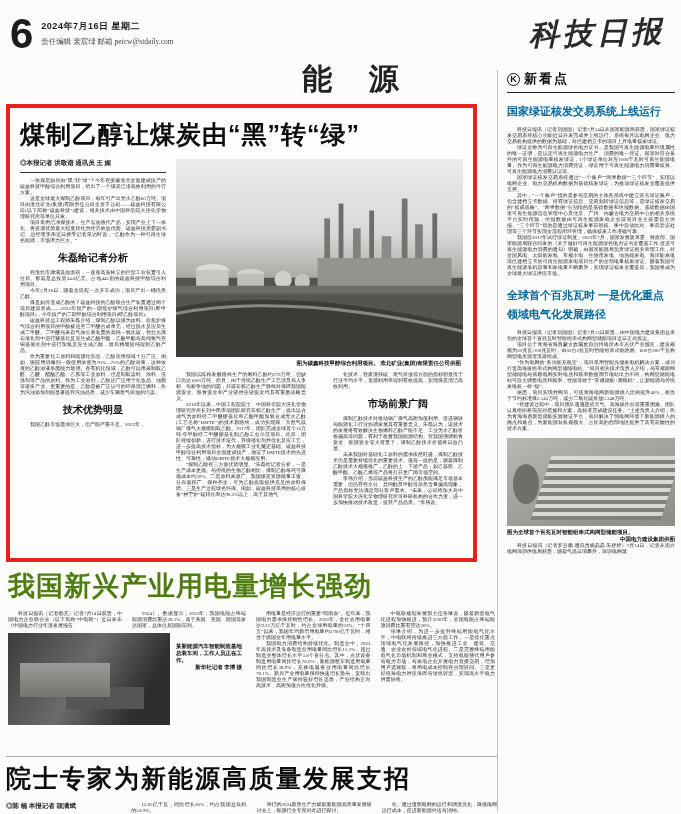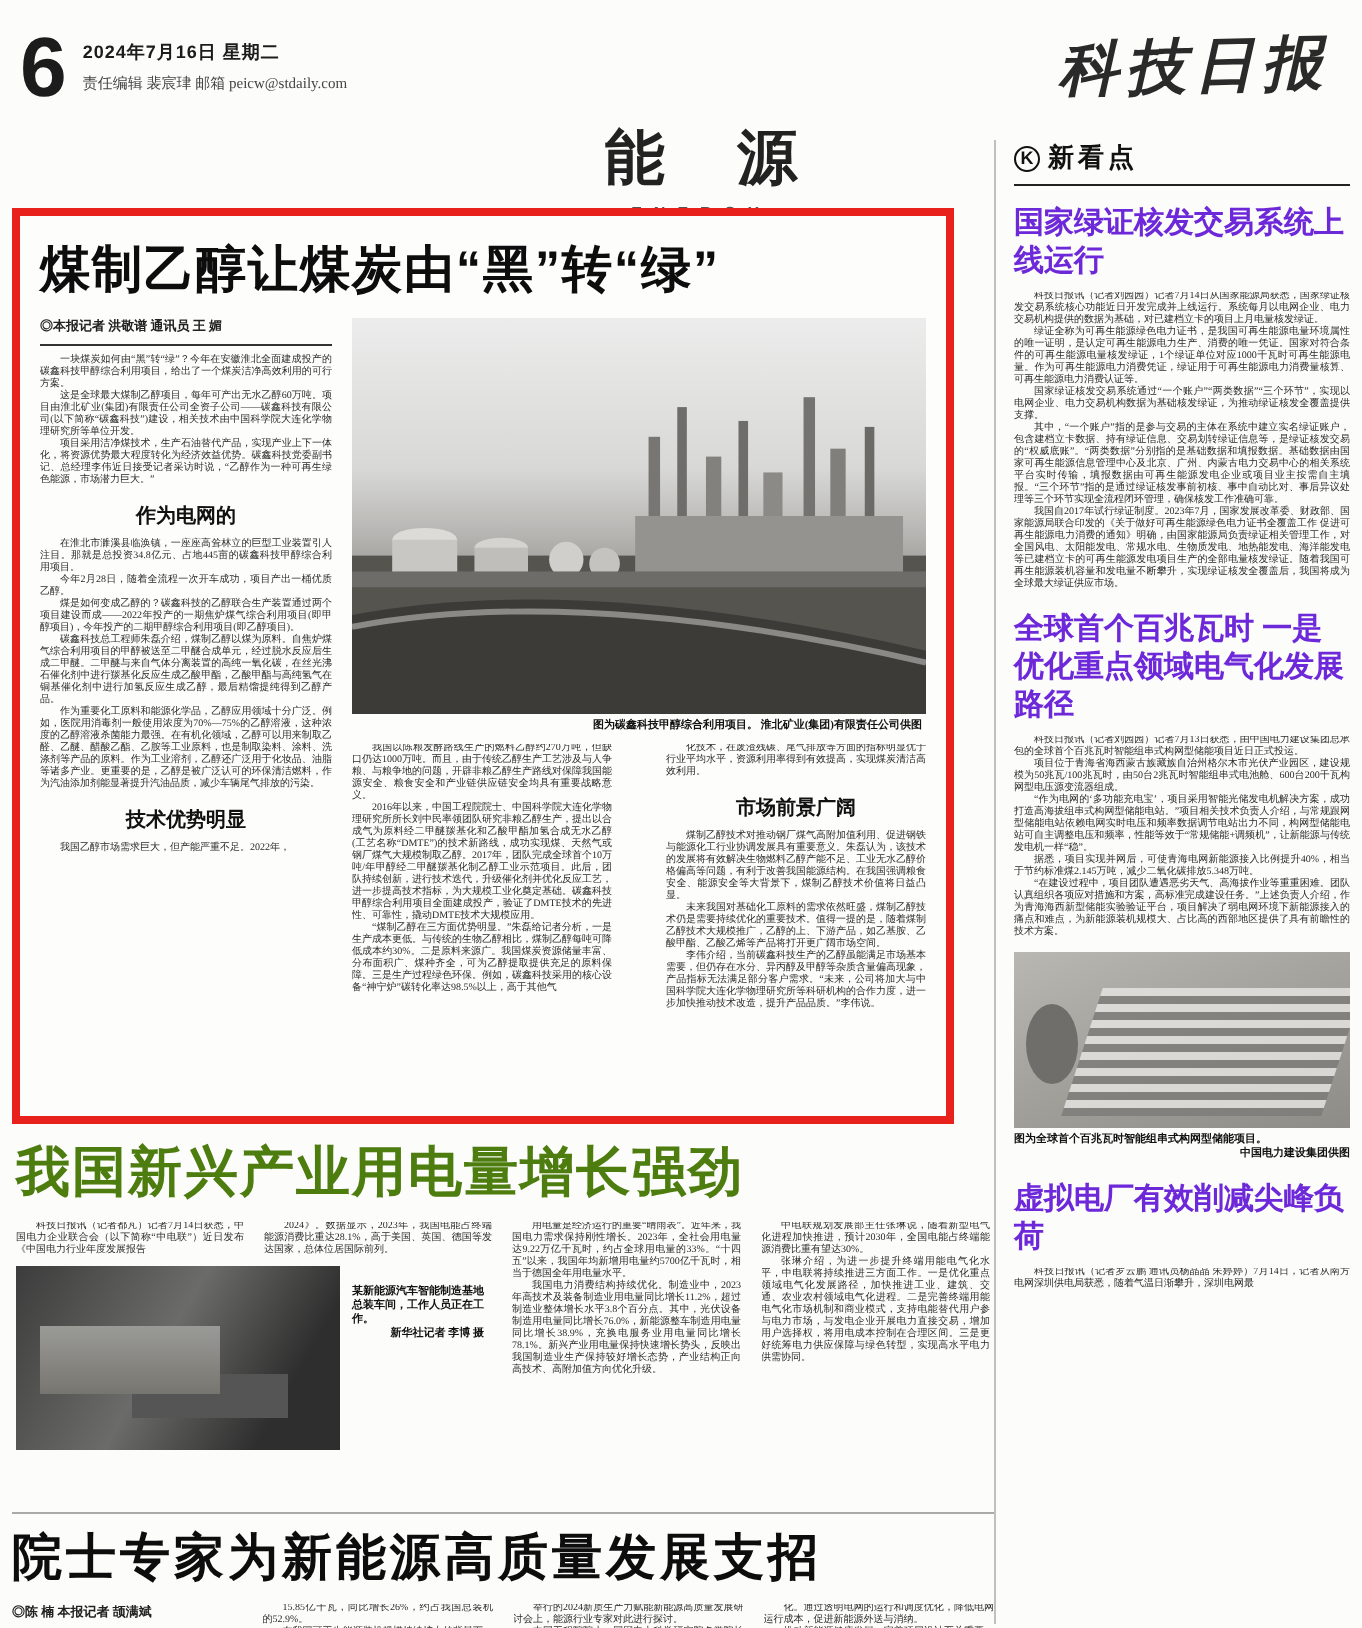--- a/index.html
+++ b/index.html
@@ -59,21 +59,21 @@
   
   .bottom-article { border-top:1px solid #aaa; margin-top:4px; padding-top:5px; overflow:hidden; }
   .bottom-title { font-family:"Liberation Sans",sans-serif; font-size:25px; font-weight:900; letter-spacing:2px; color:#0d0d0d; margin-bottom:7px; }
   .bottom-cols { display:flex; gap:10px; height:70px; overflow:hidden; }
   .bottom-cols > div { flex:1; overflow:hidden; }
   
   .sb-header { display:flex; align-items:center; gap:4px; border-bottom:1.5px solid #222; padding-bottom:4px; }
   .k-icon { width:13px; height:13px; border:1.6px solid #111; border-radius:50%; display:flex; align-items:center; justify-content:center;
             font-family:"Liberation Sans",sans-serif; font-size:9px; font-weight:900; color:#111; }
   .sb-header-label { font-family:"Liberation Sans",sans-serif; font-size:13px; font-weight:900; letter-spacing:2px; color:#111; }
-  .sb-title { font-family:"Liberation Sans",sans-serif; font-size:15px; font-weight:900; line-height:19px; color:#6d28d9; margin:9px 0 6px; }
+  .sb-title { font-family:"Liberation Sans",sans-serif; font-size:11px; font-weight:900; line-height:19px; color:#0369a1; margin:9px 0 6px; }
   .sb-body { overflow:hidden; }
   .sb-body.h1 { max-height:238px; }
   .sb-body.h2 { max-height:132px; }
   .sb-body.h3 { max-height:30px; }
   .sb-photo { height:88px; margin-top:6px; position:relative; overflow:hidden;
               background:linear-gradient(160deg,#b9b7b2 0%,#a7a5a0 40%,#8e8c87 100%); }
   .sb-photo .rows { position:absolute; left:34px; top:18px; width:130px; height:64px; transform:skewX(-18deg);
               background:repeating-linear-gradient(#e4e3e0 0 4px,#7d7c79 4px 8px); opacity:.85; }
   .sb-photo .pad { position:absolute; left:6px; top:26px; width:26px; height:40px; border-radius:50%; background:#6f6e6b; }
   .sb-caption { margin-top:3px; }
@@ -110,21 +110,21 @@
       <section class="main-article">
         <h1 class="main-title">煤制乙醇让煤炭由“黑”转“绿”</h1>
         <div class="main-cols">
           <div class="main-col1 bodytext">
             <div class="byline">◎本报记者 洪敬谱  通讯员 王 媚</div>
             <div>
                 <p>一块煤炭如何由“黑”转“绿”？今年在安徽淮北全面建成投产的碳鑫科技甲醇综合利用项目，给出了一个煤炭洁净高效利用的可行方案。</p>
                 <p>这是全球最大煤制乙醇项目，每年可产出无水乙醇60万吨。项目由淮北矿业(集团)有限责任公司全资子公司——碳鑫科技有限公司(以下简称“碳鑫科技”)建设，相关技术由中国科学院大连化学物理研究所等单位开发。</p>
                 <p>项目采用洁净煤技术，生产石油替代产品，实现产业上下一体化，将资源优势最大程度转化为经济效益优势。碳鑫科技党委副书记、总经理李伟近日接受记者采访时说，“乙醇作为一种可再生绿色能源，市场潜力巨大。”</p>
               </div>
-            <div class="subhead">作为电网的</div>
+            <div class="subhead">朱磊给记者分析</div>
             <div>
                 <p>在淮北市濉溪县临涣镇，一座座高耸林立的巨型工业装置引人注目。那就是总投资34.8亿元、占地445亩的碳鑫科技甲醇综合利用项目。</p>
                 <p>今年2月28日，随着全流程一次开车成功，项目产出一桶优质乙醇。</p>
                 <p>煤是如何变成乙醇的？碳鑫科技的乙醇联合生产装置通过两个项目建设而成——2022年投产的一期焦炉煤气综合利用项目(即甲醇项目)，今年投产的二期甲醇综合利用项目(即乙醇项目)。</p>
                 <p>碳鑫科技总工程师朱磊介绍，煤制乙醇以煤为原料。自焦炉煤气综合利用项目的甲醇被送至二甲醚合成单元，经过脱水反应后生成二甲醚。二甲醚与来自气体分离装置的高纯一氧化碳，在丝光沸石催化剂中进行羰基化反应生成乙酸甲酯，乙酸甲酯与高纯氢气在铜基催化剂中进行加氢反应生成乙醇，最后精馏提纯得到乙醇产品。</p>
                 <p>作为重要化工原料和能源化学品，乙醇应用领域十分广泛。例如，医院用消毒剂一般使用浓度为70%—75%的乙醇溶液，这种浓度的乙醇溶液杀菌能力最强。在有机化领域，乙醇可以用来制取乙醛、乙醚、醋酸乙酯、乙胺等工业原料，也是制取染料、涂料、洗涤剂等产品的原料。作为工业溶剂，乙醇还广泛用于化妆品、油脂等诸多产业。更重要的是，乙醇是被广泛认可的环保清洁燃料，作为汽油添加剂能显著提升汽油品质，减少车辆尾气排放的污染。</p>
               </div>
             <div class="subhead">技术优势明显</div>
             <div>
                 <p>我国乙醇市场需求巨大，但产能严重不足。2022年，</p>
@@ -282,20 +282,19 @@
           <span class="rows"></span>
           <span class="pad"></span>
         </div>
         <div class="sb-caption caption">
           <span>图为全球首个百兆瓦时智能组串式构网型储能项目。</span>
           <b class="sb-credit">中国电力建设集团供图</b>
         </div>
       </article>
 
       <article>
-        <h3 class="sb-title">虚拟电厂有效削减尖峰负荷</h3>
         <div class="sb-body h3 bodytext">
             <p>科技日报讯（记者罗云鹏 通讯员杨晶晶 朱婷婷）7月14日，记者从南方电网深圳供电局获悉，随着气温日渐攀升，深圳电网最</p>
           </div>
       </article>
     </aside>
   </div>
 </div>
 
 </body></html>

